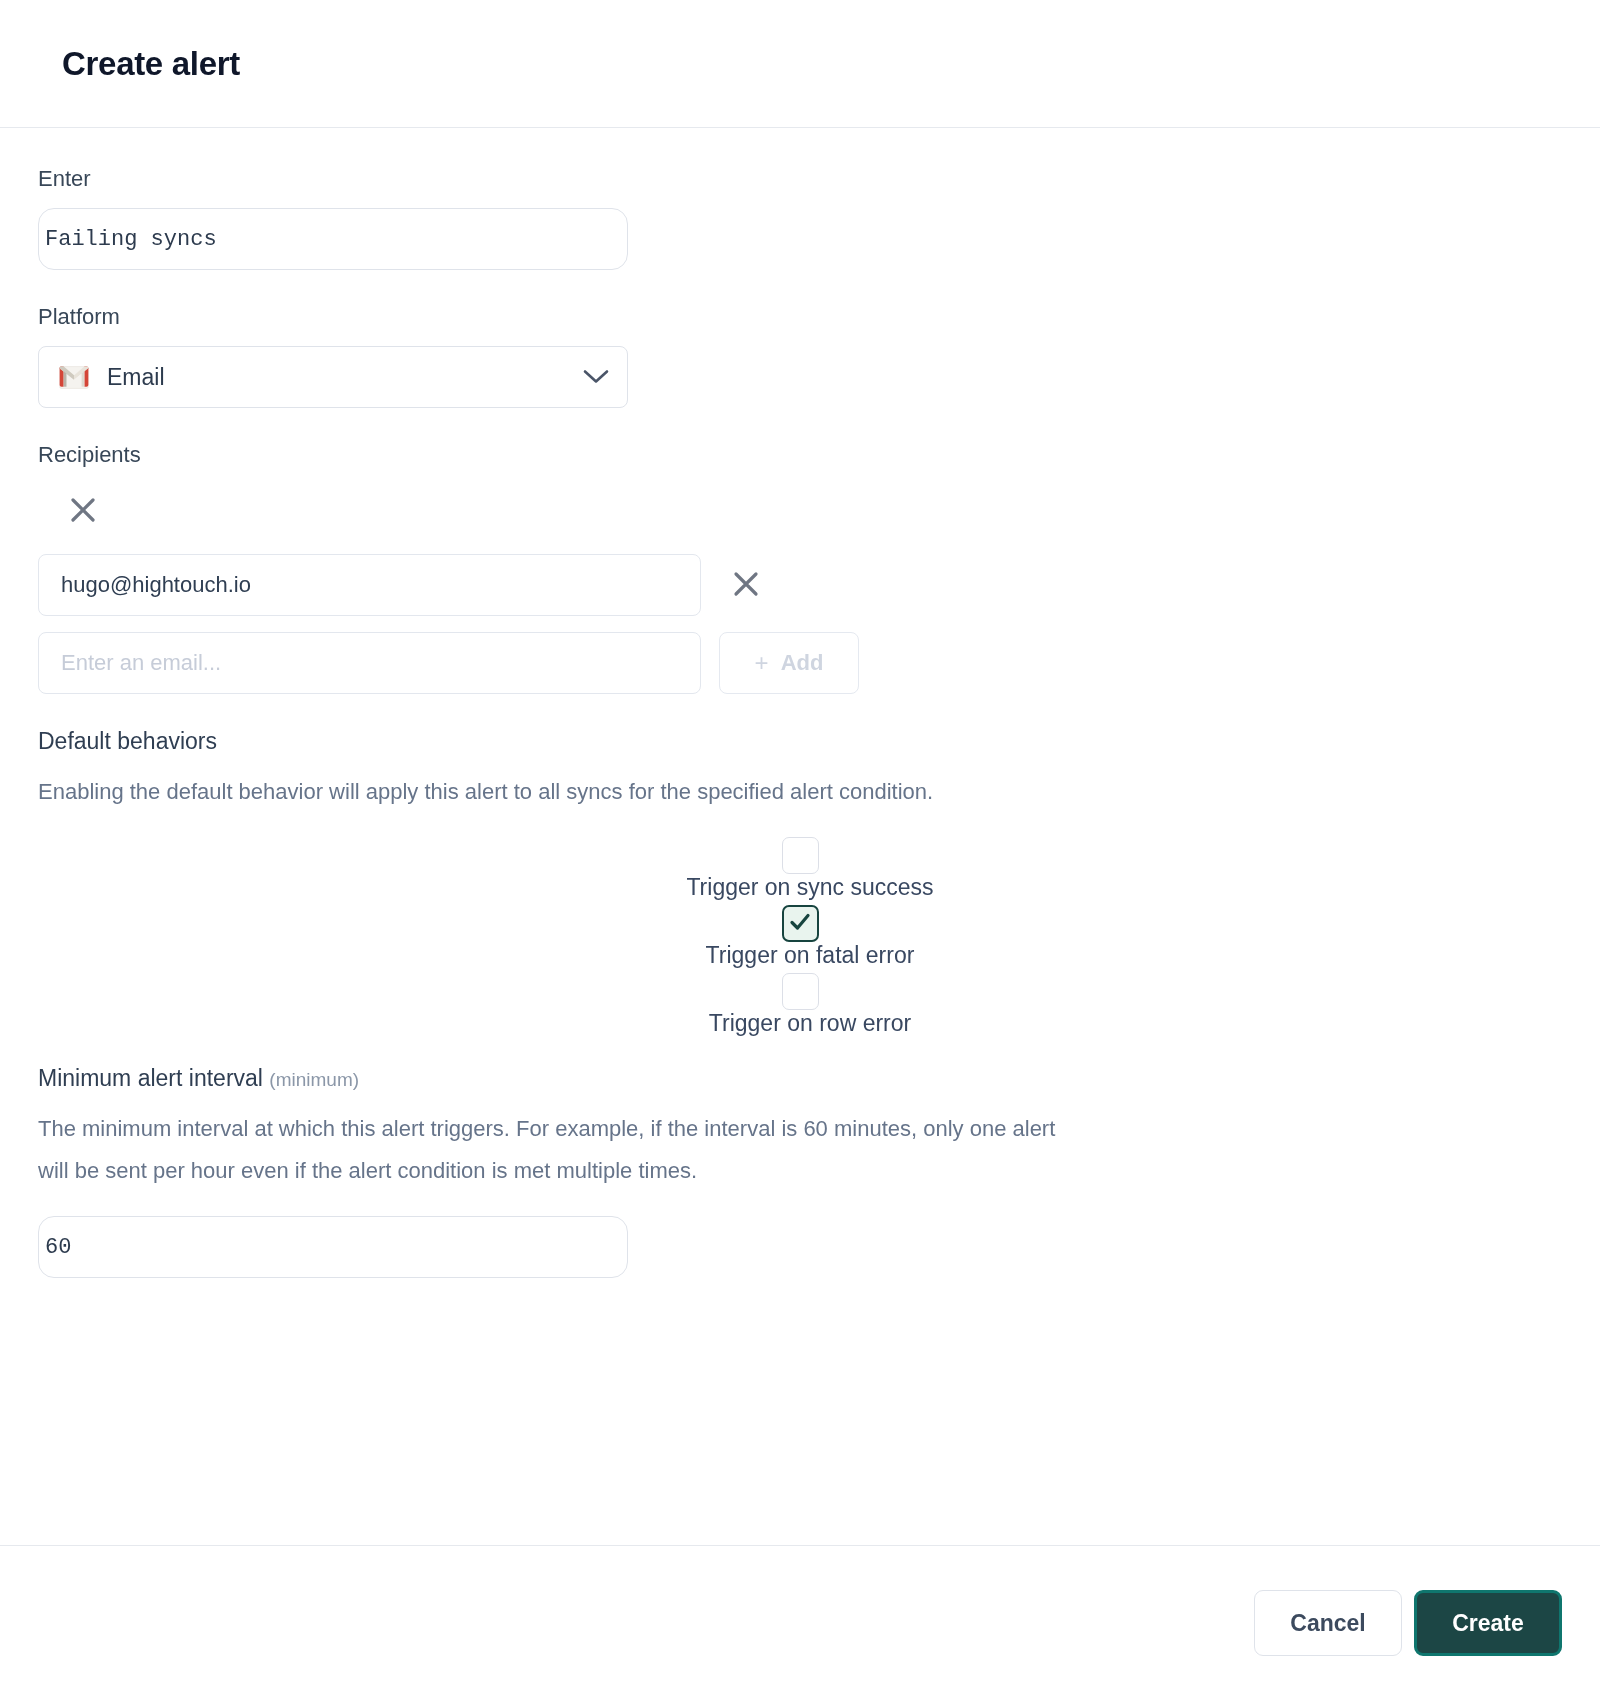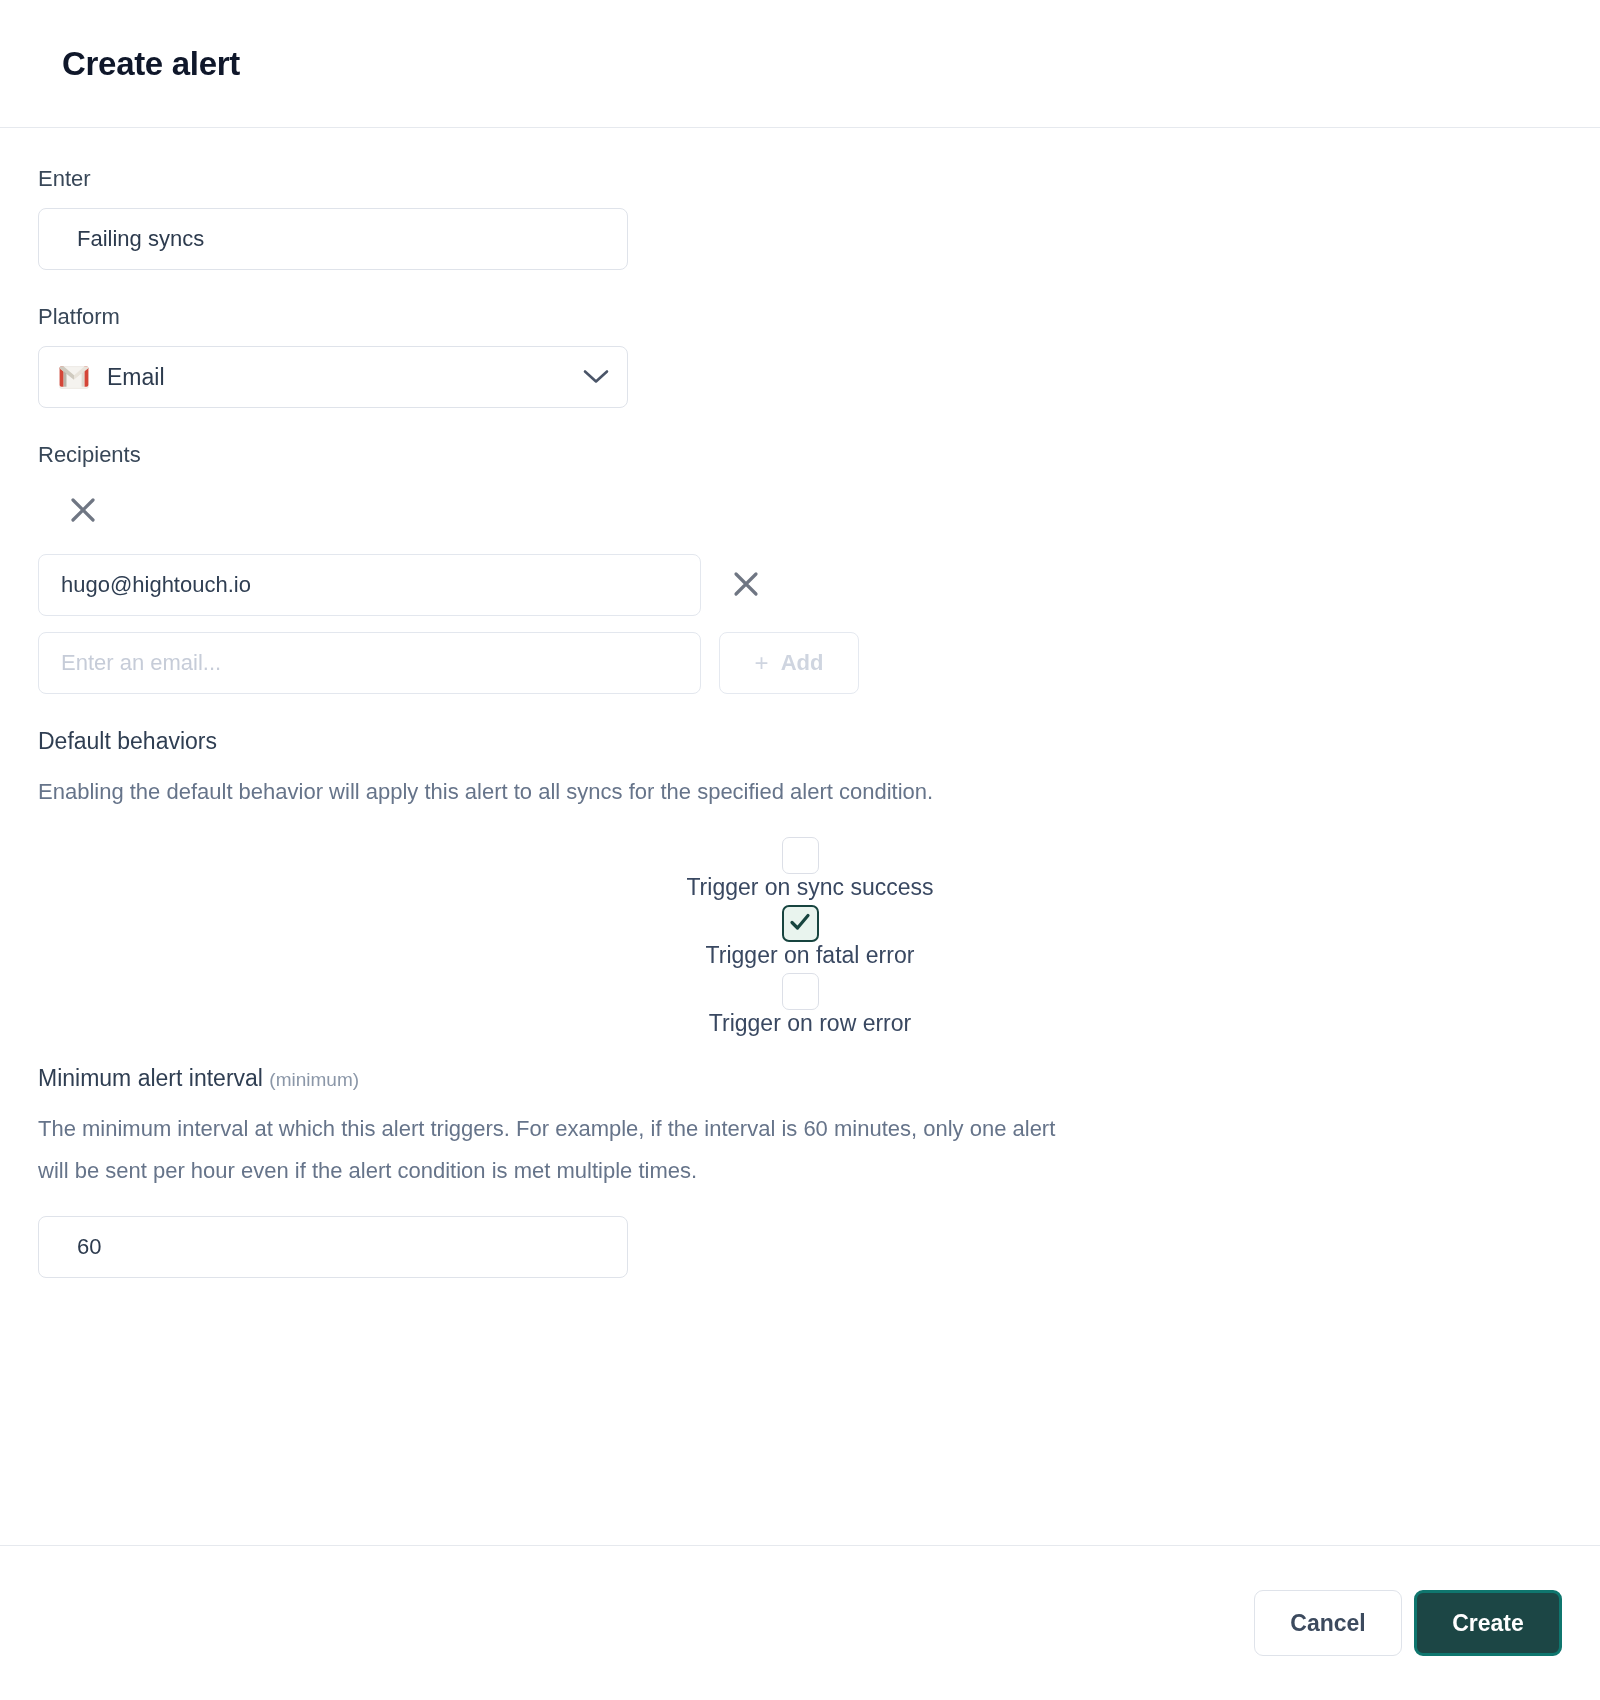--- a/index.html
+++ b/index.html
@@ -47,26 +47,26 @@
     color: #384758;
     font-weight: 400;
     margin-bottom: 16px;
     display: block;
   }
 
   .text-input {
     width: 590px;
     height: 62px;
     border: 1px solid #dfe3ea;
-    border-radius: 8px;
-    background: #ffffff;
-    font-family: Liberation Sans, sans-serif;
+    border-radius: 16px;
+    background: #ffffff;
+    font-family: Liberation Mono, monospace;
     font-size: 22px;
     color: #2d3b4e;
-    padding: 0 38px;
+    padding: 0 6px;
     outline: none;
   }
   .text-input::placeholder { color: #c3c9d4; }
 
   .section { margin-bottom: 34px; }
 
   
   .select-wrap {
     position: relative;
     width: 593px;

